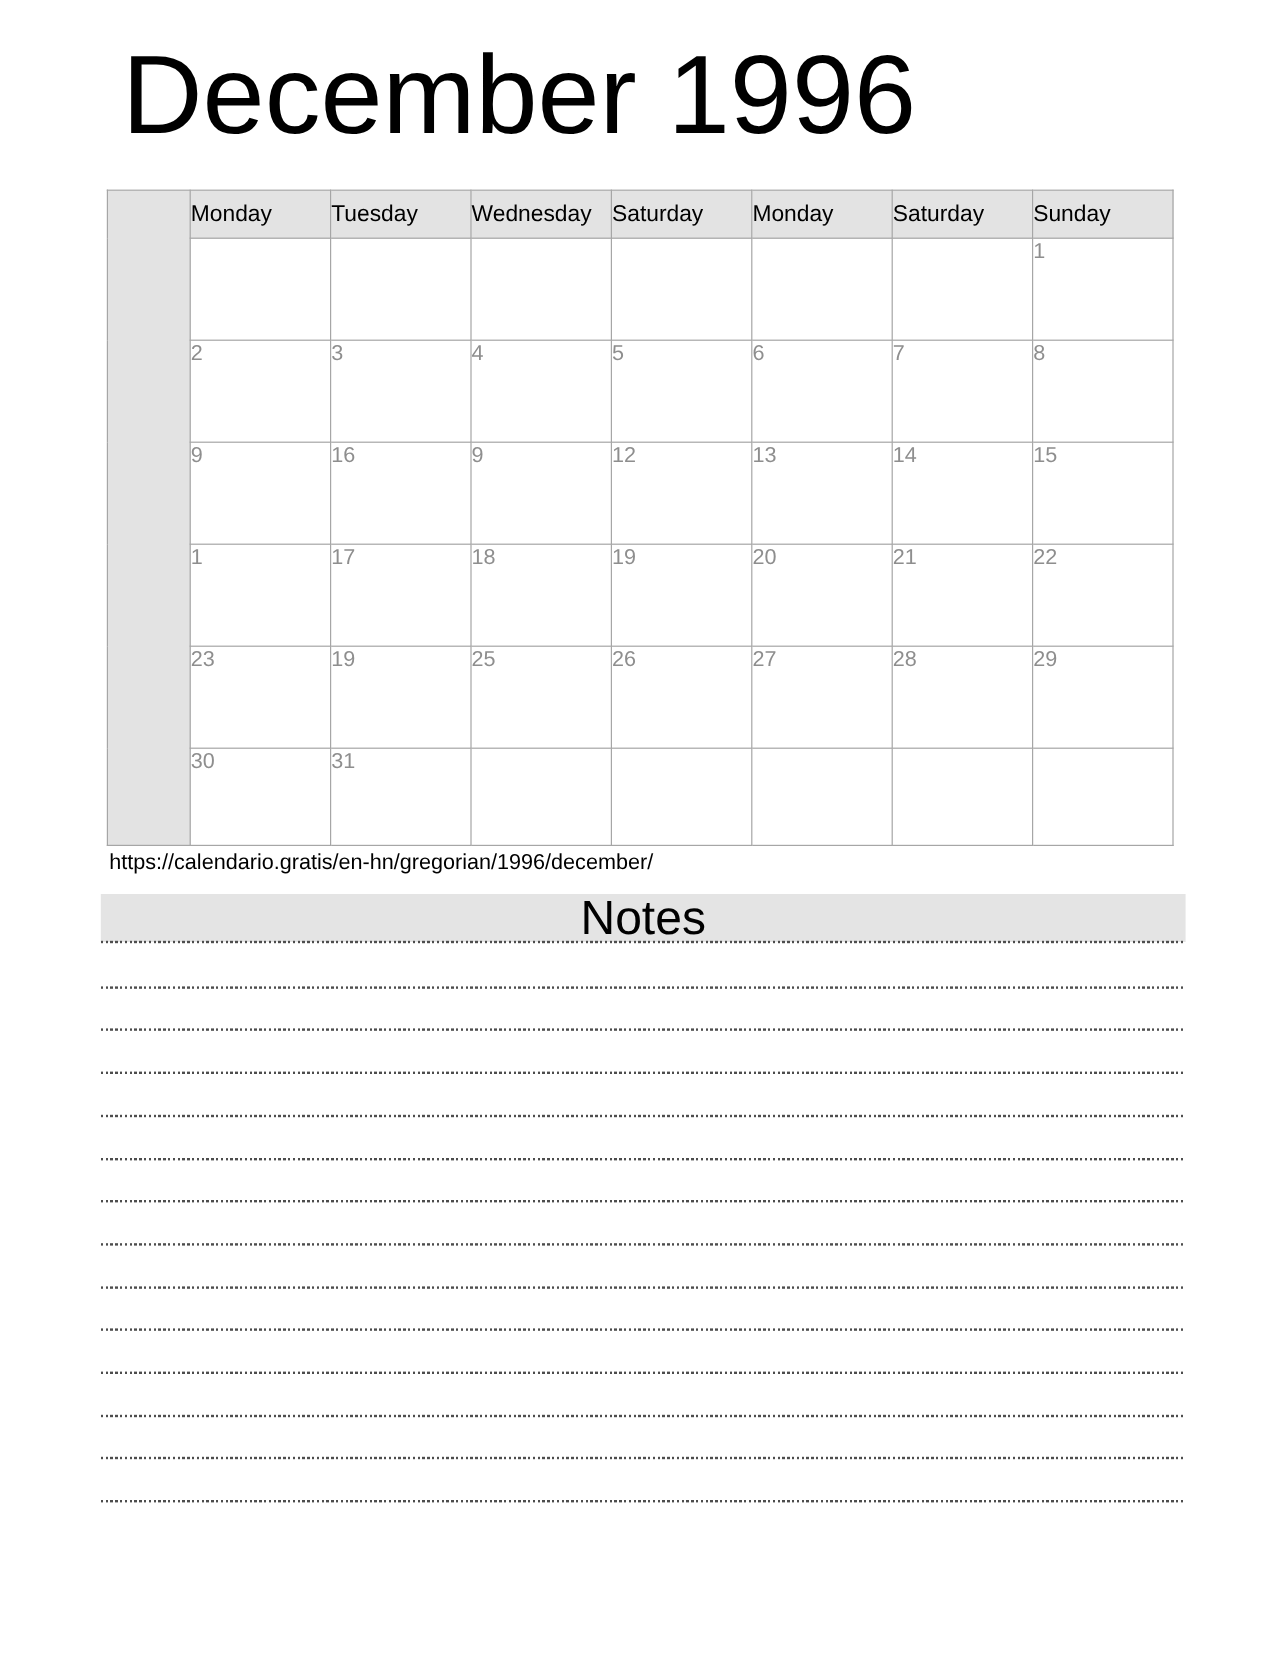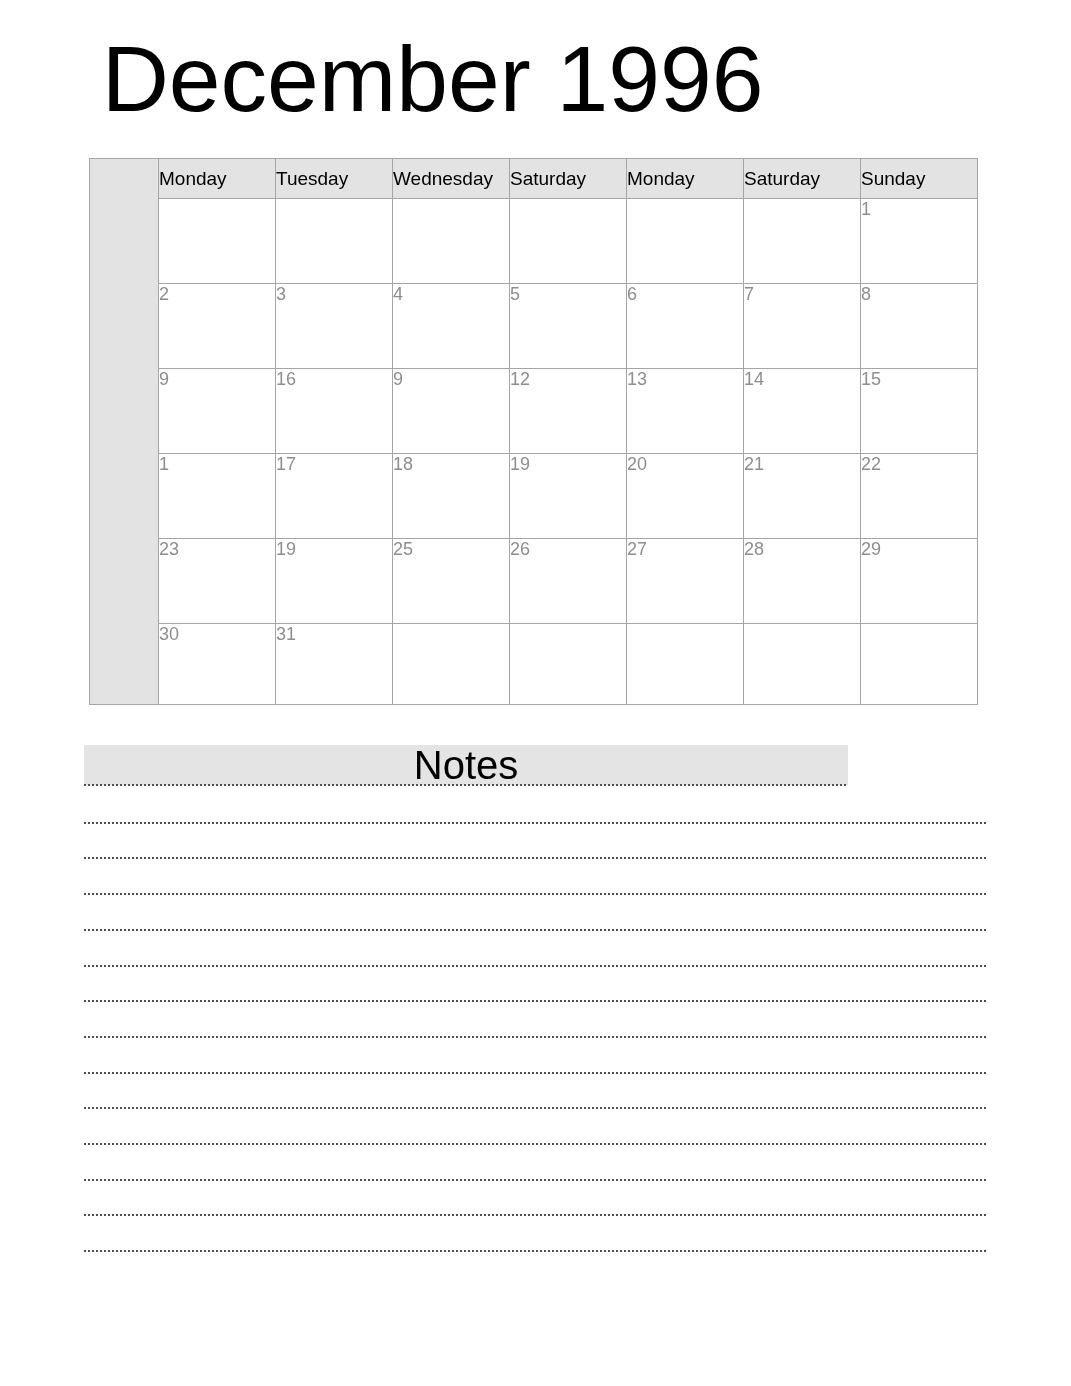--- a/index.html
+++ b/index.html
@@ -70,21 +70,21 @@
   .src-url{
     position:absolute;left:91px;top:708px;
     font-size:18px;line-height:1.15;
     color:var(--text);
     white-space:nowrap;
   }
 
   
   .notes-bar{
     position:absolute;left:84px;top:745px;
-    width:764px;height:40px;
+    width:904px;height:40px;
     background:var(--notes-bar-fill);
     text-align:center;
   }
   .notes-bar::after{
     content:"";
     position:absolute;left:0;bottom:-1px;
     width:100%;height:2px;
     background:repeating-linear-gradient(90deg, var(--dotted-line) 0 2px, transparent 2px 4px);
   }
   .notes-title{
@@ -178,20 +178,21 @@
           <td class="day">31</td>
           <td class="day"></td>
           <td class="day"></td>
           <td class="day"></td>
           <td class="day"></td>
           <td class="day"></td>
         </tr>
       </tbody>
   </table>
 
+  <div class="src-url">https://calendario.gratis/en-hn/gregorian/1996/december/</div>
 
   <div class="notes-bar">
     <span class="notes-title">Notes</span>
   </div>
 
   <div id="notes-lines">
       <div class="note-line" style="top: 821.7px;"></div>
       <div class="note-line" style="top: 857.4px;"></div>
       <div class="note-line" style="top: 893.1px;"></div>
       <div class="note-line" style="top: 928.8px;"></div>

